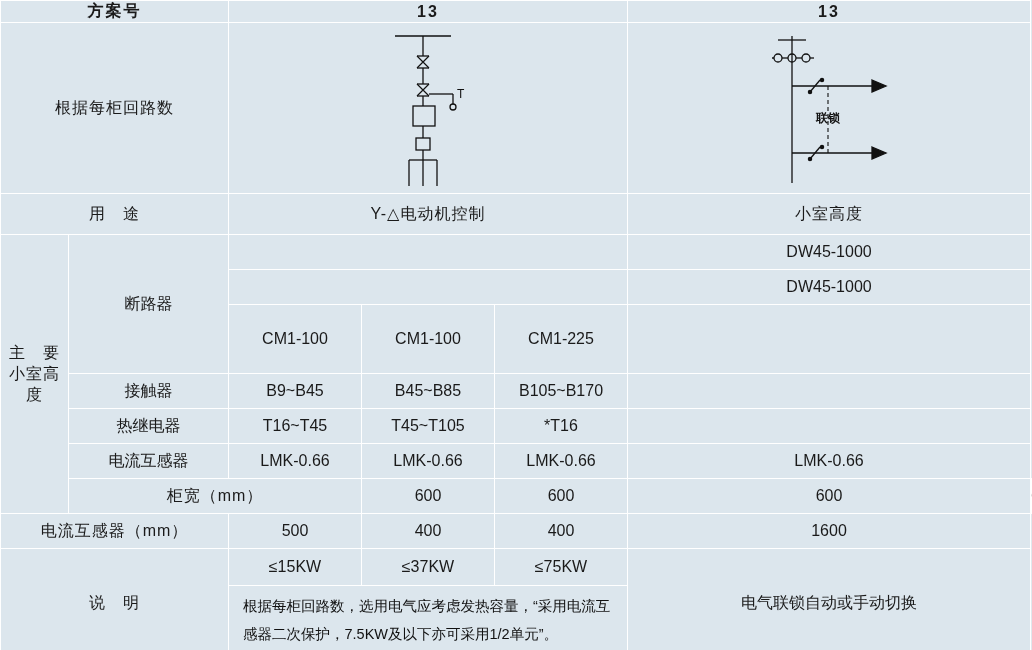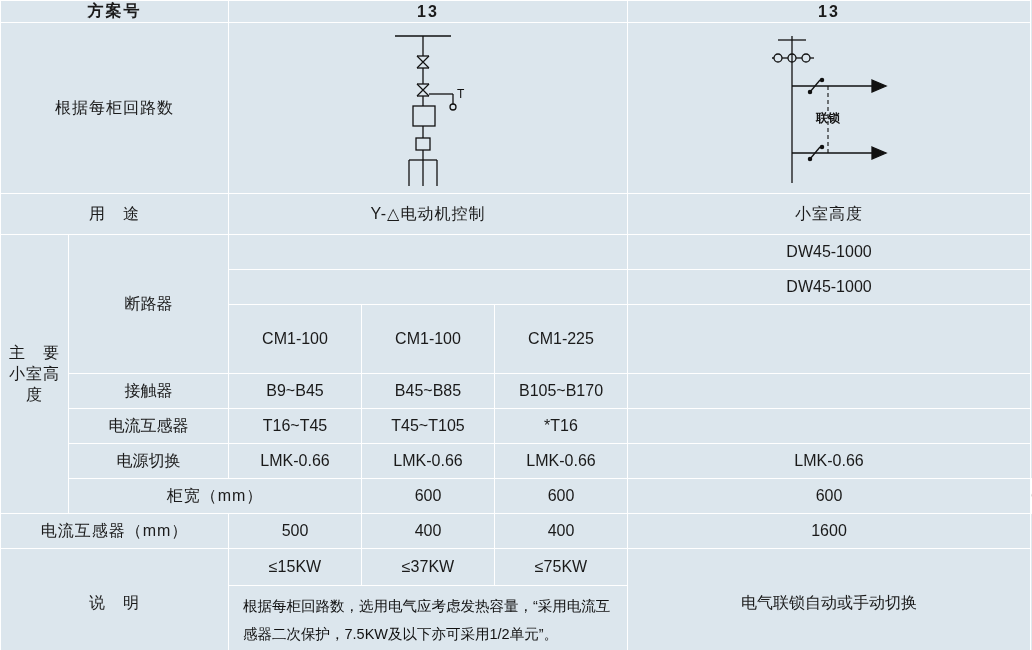--- a/index.html
+++ b/index.html
@@ -206,29 +206,29 @@
 
     <tr>
       <td class="lbl2" style="height:34px">接触器</td>
       <td class="val">B9~B45</td>
       <td class="val">B45~B85</td>
       <td class="val">B105~B170</td>
       <td class="white"></td>
     </tr>
 
     <tr>
-      <td class="lbl2" style="height:34px">电流互感器</td>
+      <td class="lbl2" style="height:34px">热继电器</td>
       <td class="val">T16~T45</td>
       <td class="val">T45~T105</td>
       <td class="val">*T16</td>
       <td class="white"></td>
     </tr>
 
     <tr>
-      <td class="lbl2" style="height:34px">电源切换</td>
+      <td class="lbl2" style="height:34px">电流互感器</td>
       <td class="val">LMK-0.66</td>
       <td class="val">LMK-0.66</td>
       <td class="val">LMK-0.66</td>
       <td class="val">LMK-0.66</td>
     </tr>
 
     <tr>
       <td class="lbl" colspan="2" style="height:34px">柜宽（mm）</td>
       <td class="val">600</td>
       <td class="val">600</td>

